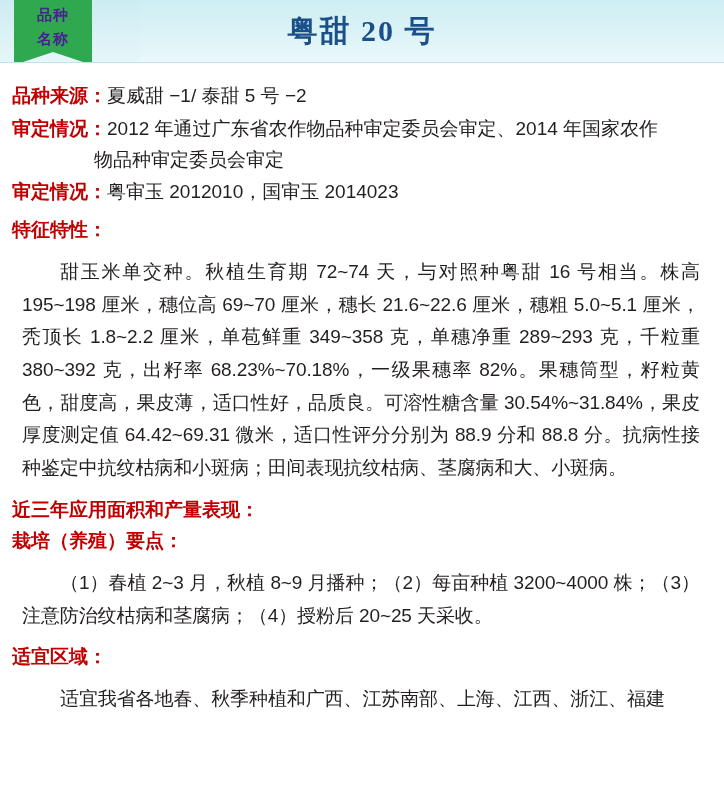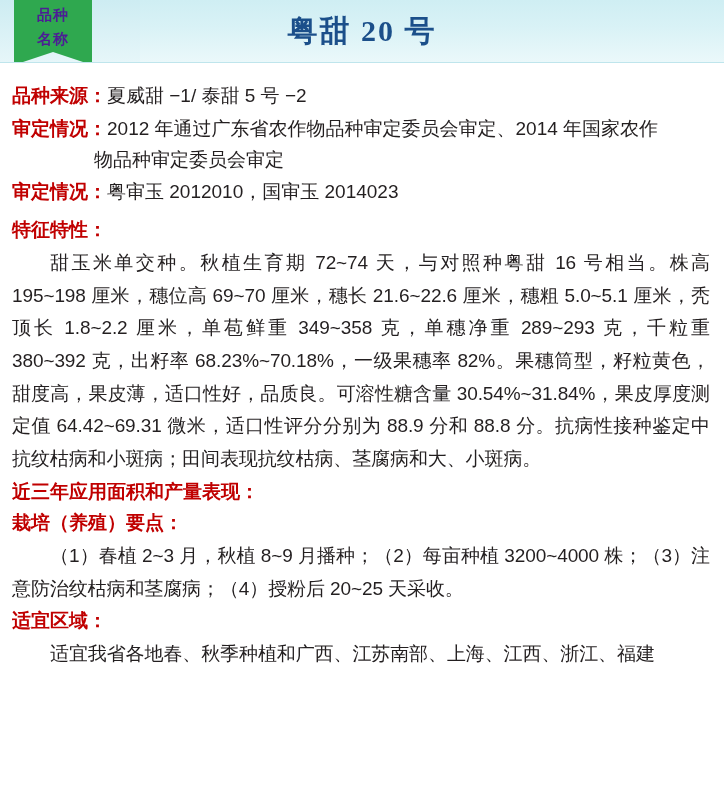--- a/index.html
+++ b/index.html
@@ -102,21 +102,21 @@
   .section-title {
     color: #c00000;
     font-weight: bold;
     margin-top: 1px;
     margin-bottom: 1px;
   }
   .para {
     text-align: justify;
     text-justify: inter-ideograph;
     line-height: 1.72;
-    margin: 0;
+    margin: 10px;
   }
   .indent2 {
     text-indent: 2em;
   }
   .para.tight {
     letter-spacing: -0.1px;
   }
   .spacer-sm { height: 4px; }
 </style>
 </head>

